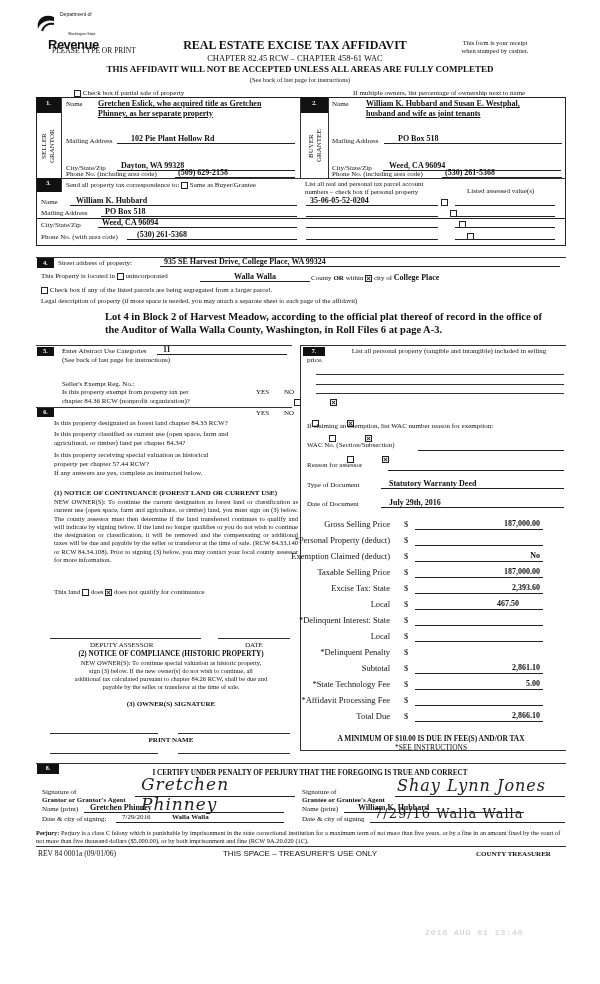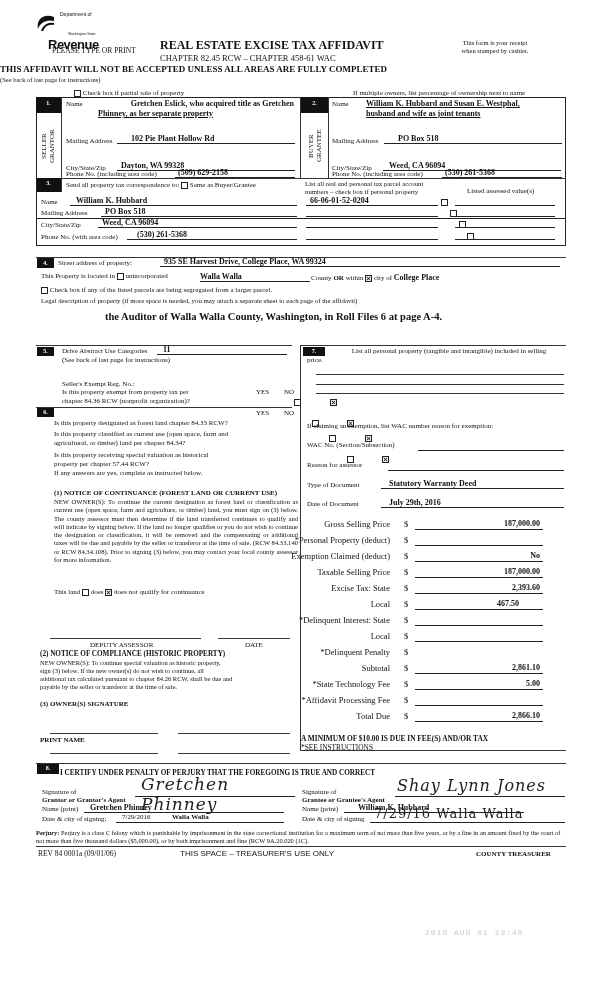--- a/index.html
+++ b/index.html
@@ -14,21 +14,21 @@
   .cb.x::before { transform: rotate(45deg); }
   .cb.x::after { transform: rotate(-45deg); }
   .box { position:absolute; border:1px solid #222; }
   .vlabel { position:absolute; writing-mode: vertical-rl; transform: rotate(180deg); font-size:7px; text-align:center; line-height:8px; }
   .fill { font-weight:bold; font-size:8px; }
   .line { position:absolute; height:1px; background:#333; }
   .money-row { position:absolute; left:305px; width:270px; height:13px; font-size:8.5px; }
   .money-row .lbl { position:absolute; right:185px; top:0; white-space:nowrap; }
   .money-row .dol { position:absolute; left:99px; top:0; }
   .money-row .val { position:absolute; left:110px; width:128px; border-bottom:1px solid #222; text-align:right; font-weight:bold; font-size:8px; top:0; height:11px; padding-right:3px; }
-  .center { }
+  .center { text-align:center; }
   .sig { font-family: "DejaVu Serif", serif; font-style: italic; font-size: 20px; color:#222; letter-spacing:1px; }
 </style>
 </head>
 <body>
 
 
 
 
 <div class="abs" style="left:34px;top:10px;width:70px;height:30px;">
   <svg width="22" height="22" viewBox="0 0 22 22" style="position:absolute;left:0;top:3px;">
@@ -64,21 +64,21 @@
 
 
 <div class="secnum" style="left:36px;top:97px;width:25px;height:16px;line-height:12px;">1.</div>
 <div class="line" style="left:61px;top:97px;width:1px;height:81px;"></div>
 <div class="vlabel" style="left:40px;top:118px;height:56px;width:18px;">
   <span>SELLER</span><br>
   <span>GRANTOR</span>
 </div>
 <div class="abs" style="left:66px;top:100px;">Name</div>
 <div class="abs fill" style="left:98px;top:99px;width:196px;line-height:10px;">
-  <div style="text-align:right;">Gretchen Eslick, who acquired title as Gretchen</div>
+  <div style="text-decoration:underline;">Gretchen Eslick, who acquired title as Gretchen</div>
   <div style="text-decoration:underline;">Phinney, as her separate property</div>
 </div>
 <div class="abs" style="left:66px;top:137px;">Mailing Address</div>
 <div class="abs fill ul" style="left:117px;top:134px;width:178px;padding-left:14px;">102 Pie Plant Hollow Rd</div>
 <div class="abs" style="left:66px;top:164px;">City/State/Zip</div>
 <div class="abs fill ul" style="left:117px;top:161px;width:178px;padding-left:4px;">Dayton, WA 99328</div>
 <div class="abs" style="left:66px;top:170px;">Phone No. (including area code)</div>
 <div class="abs fill ul" style="left:175px;top:168px;width:120px;padding-left:3px;height:10px;line-height:10px;">(509) 629-2158</div>
 
 
@@ -117,21 +117,21 @@
 <div class="abs" style="left:41px;top:233px;">Phone No. (with area code)</div>
 <div class="abs fill ul" style="left:127px;top:230px;width:170px;padding-left:10px;">(530) 261-5368</div>
 
 
 <div class="abs" style="left:305px;top:180px;line-height:8px;font-size:6.8px;">
   <div>List all real and personal tax parcel account</div>
   <div>numbers – check box if personal property</div>
 </div>
 <div class="abs" style="left:467px;top:187px;font-size:7px;">Listed assessed value(s)</div>
 
-<div class="abs fill ul" style="left:306px;top:196px;width:132px;padding-left:4px;">66-06-01-52-0204</div>
+<div class="abs fill ul" style="left:306px;top:196px;width:132px;padding-left:4px;">35-06-05-52-0204</div>
 <span class="cb abs" style="left:441px;top:198px;"></span>
 <div class="abs ul" style="left:455px;top:196px;width:100px;height:10px;"></div>
 
 <div class="abs fill ul" style="left:306px;top:207px;width:132px;height:10px;"></div>
 <span class="cb abs" style="left:441px;top:209px;"></span>
 <div class="abs ul" style="left:455px;top:207px;width:100px;height:10px;"></div>
 
 <div class="abs fill ul" style="left:306px;top:218px;width:132px;height:10px;"></div>
 <span class="cb abs" style="left:441px;top:220px;"></span>
 <div class="abs ul" style="left:455px;top:218px;width:100px;height:10px;"></div>
@@ -161,32 +161,33 @@
   <span class="cb x"></span>
   <span>city of</span>
   <b style="font-size:8px;">College Place</b>
 </div>
 <div class="abs" style="left:41px;top:286px;font-size:7px;">
   <span class="cb"></span>
   <span>Check box if any of the listed parcels are being segregated from a larger parcel.</span>
 </div>
 <div class="abs" style="left:41px;top:297px;font-size:6.8px;">Legal description of property (if more space is needed, you may attach a separate sheet to each page of the affidavit)</div>
 <div class="abs b" style="left:105px;top:310px;font-size:10.5px;line-height:13px;width:470px;">
-  <div>the Auditor of Walla Walla County, Washington, in Roll Files 6 at page A-4.</div>
+  <div>Lot 4 in Block 2 of Harvest Meadow, according to the official plat thereof of record in the office of</div>
+  <div>the Auditor of Walla Walla County, Washington, in Roll Files 6 at page A-3.</div>
 </div>
 
 
 <div class="line" style="left:36px;top:345px;width:256px;"></div>
 <div class="line" style="left:300px;top:345px;width:266px;"></div>
 <div class="line" style="left:300px;top:345px;width:1px;height:405px;"></div>
 <div class="line" style="left:300px;top:750px;width:266px;"></div>
 
 
 <div class="secnum" style="left:37px;top:347px;width:17px;height:9px;line-height:9px;">5.</div>
-<div class="abs" style="left:62px;top:347px;">Drive Abstract Use Categories</div>
+<div class="abs" style="left:62px;top:347px;">Enter Abstract Use Categories</div>
 <div class="abs fill ul" style="left:157px;top:345px;width:130px;padding-left:6px;">11</div>
 <div class="abs" style="left:62px;top:356px;">(See back of last page for instructions)</div>
 <div class="abs" style="left:62px;top:380px;">Seller's Exempt Reg. No.:</div>
 <div class="abs" style="left:62px;top:388px;line-height:9px;">
   <div>Is this property exempt from property tax per</div>
   <div>chapter 84.36 RCW (nonprofit organization)?</div>
 </div>
 <div class="abs" style="left:256px;top:388px;">YES</div>
 <div class="abs" style="left:284px;top:388px;">NO</div>
 <span class="cb abs" style="left:259px;top:398px;"></span>

